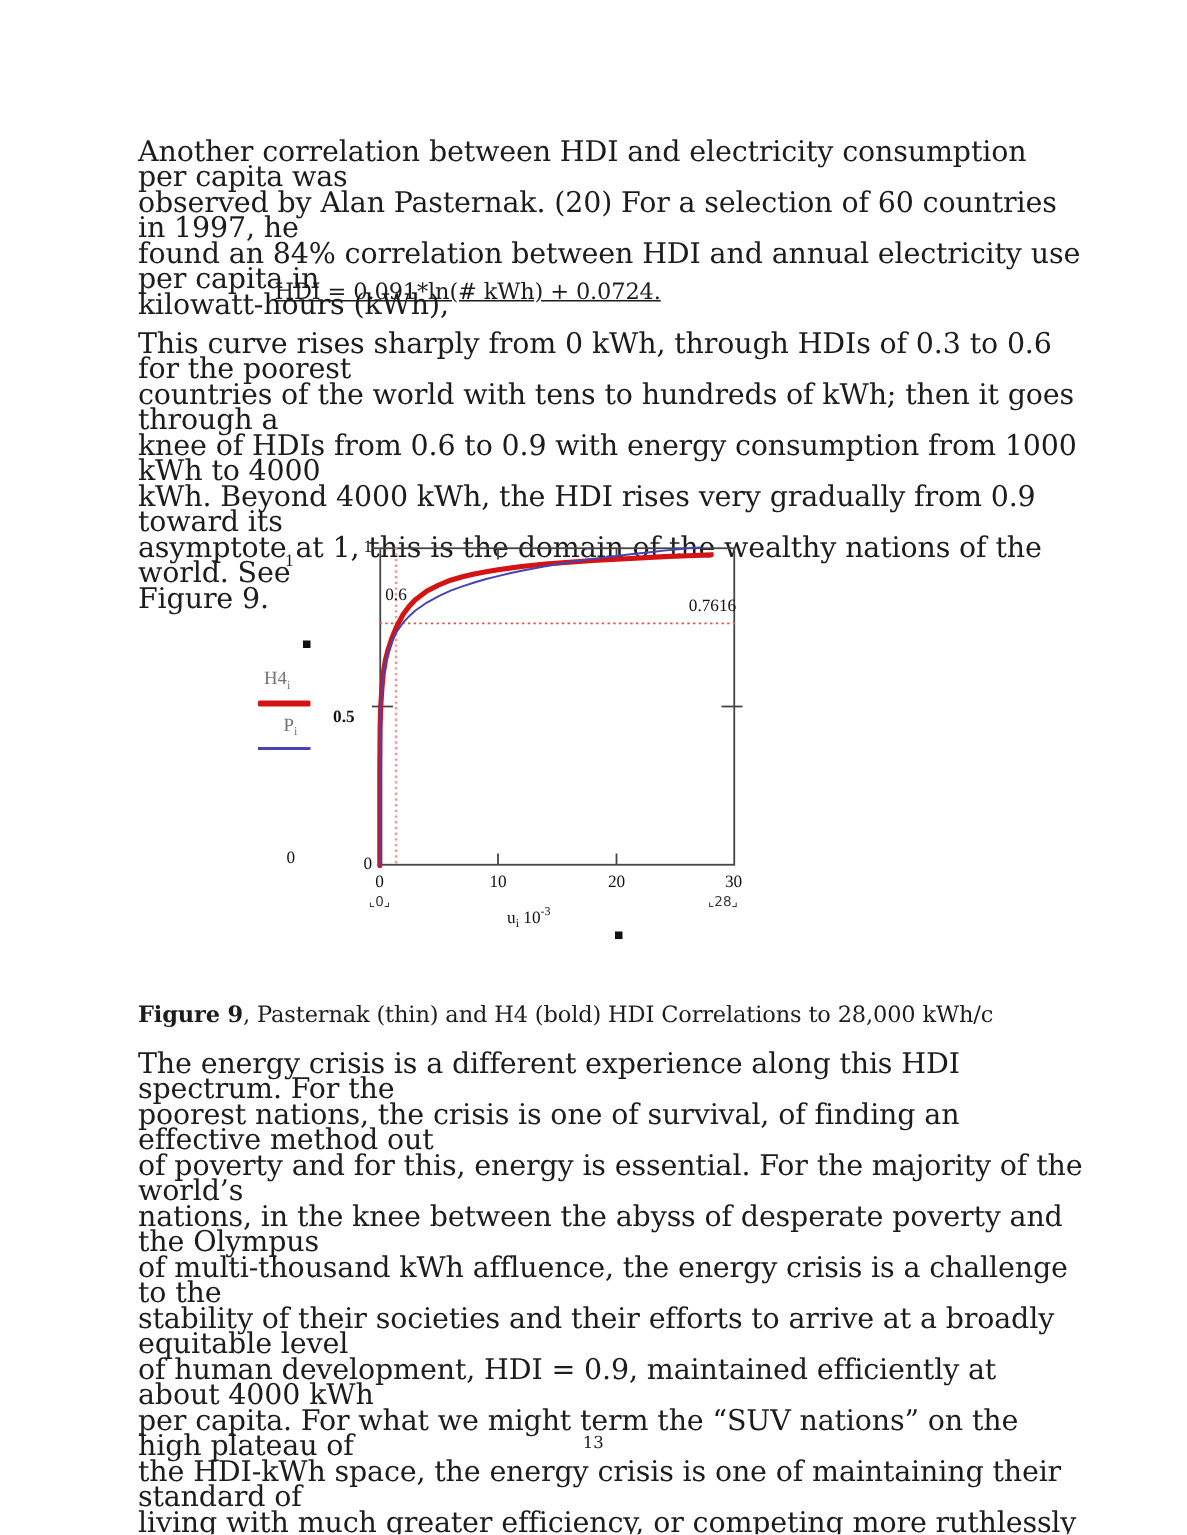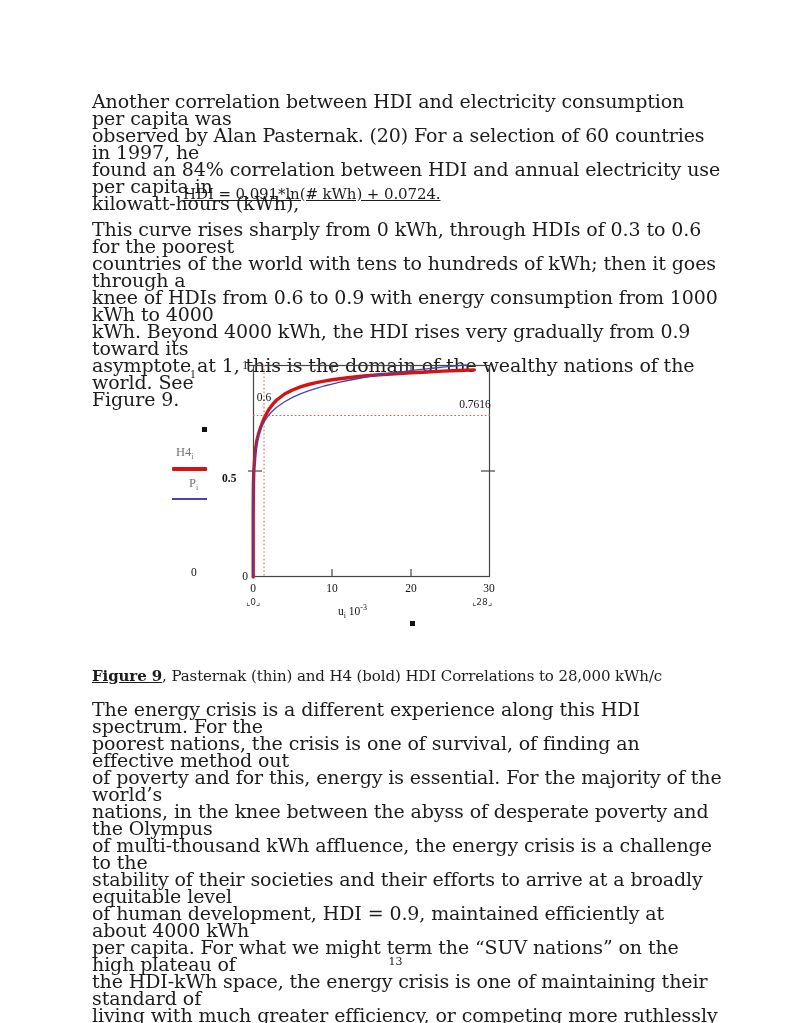--- a/index.html
+++ b/index.html
@@ -10,21 +10,21 @@
   }
   .para{
     position:absolute;left:92px;width:630px;
     font-size:19px;line-height:17px;white-space:pre-line;
     letter-spacing:-0.1px;
   }
   #p1{top:93px;}
   #equation{position:absolute;left:183px;top:185px;font-size:15px;letter-spacing:-0.1px;text-decoration:underline;}
   #p2{top:221px;}
   #caption{position:absolute;left:92px;top:667px;font-size:15px;letter-spacing:-0.1px;}
-  #caption b{font-weight:bold;text-decoration:underline;}
+  #caption b{font-weight:bold;}
   #p3{top:701px;}
   #page-number{position:absolute;left:0;top:955px;width:791px;text-align:center;font-size:11px;}
 
   
   #figure{position:absolute;left:0;top:0;width:791px;height:1023px;pointer-events:none;}
   #plot-svg{position:absolute;left:253px;top:365px;width:237px;height:212px;overflow:visible;}
   .axlbl{
     position:absolute;font-family:"Liberation Serif","DejaVu Serif",serif;
     font-size:11.5px;color:#111;line-height:12px;
   }

